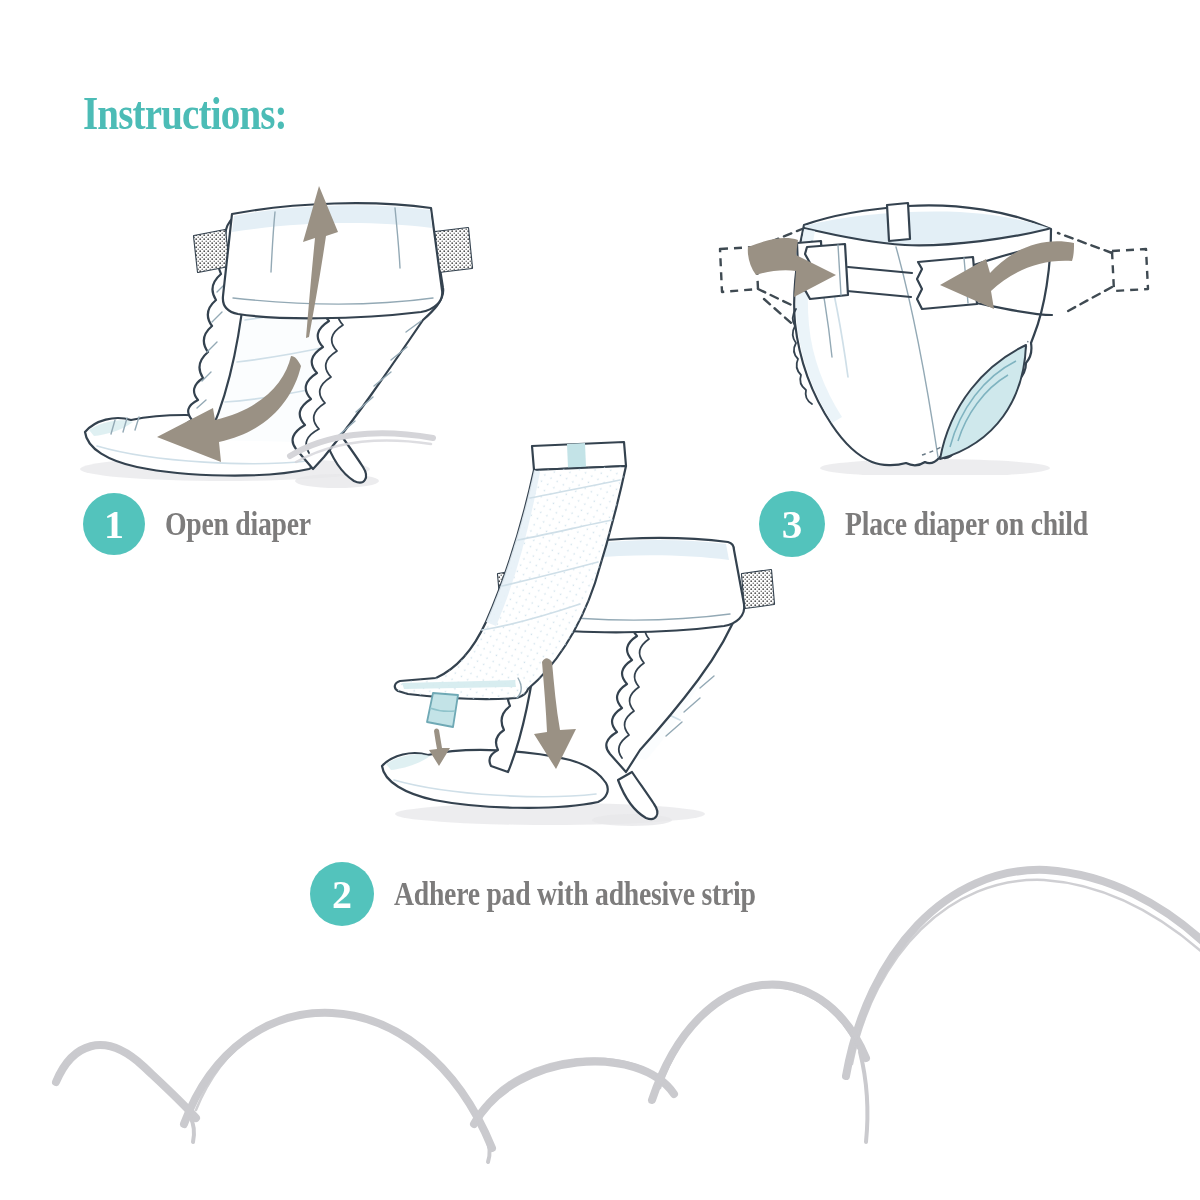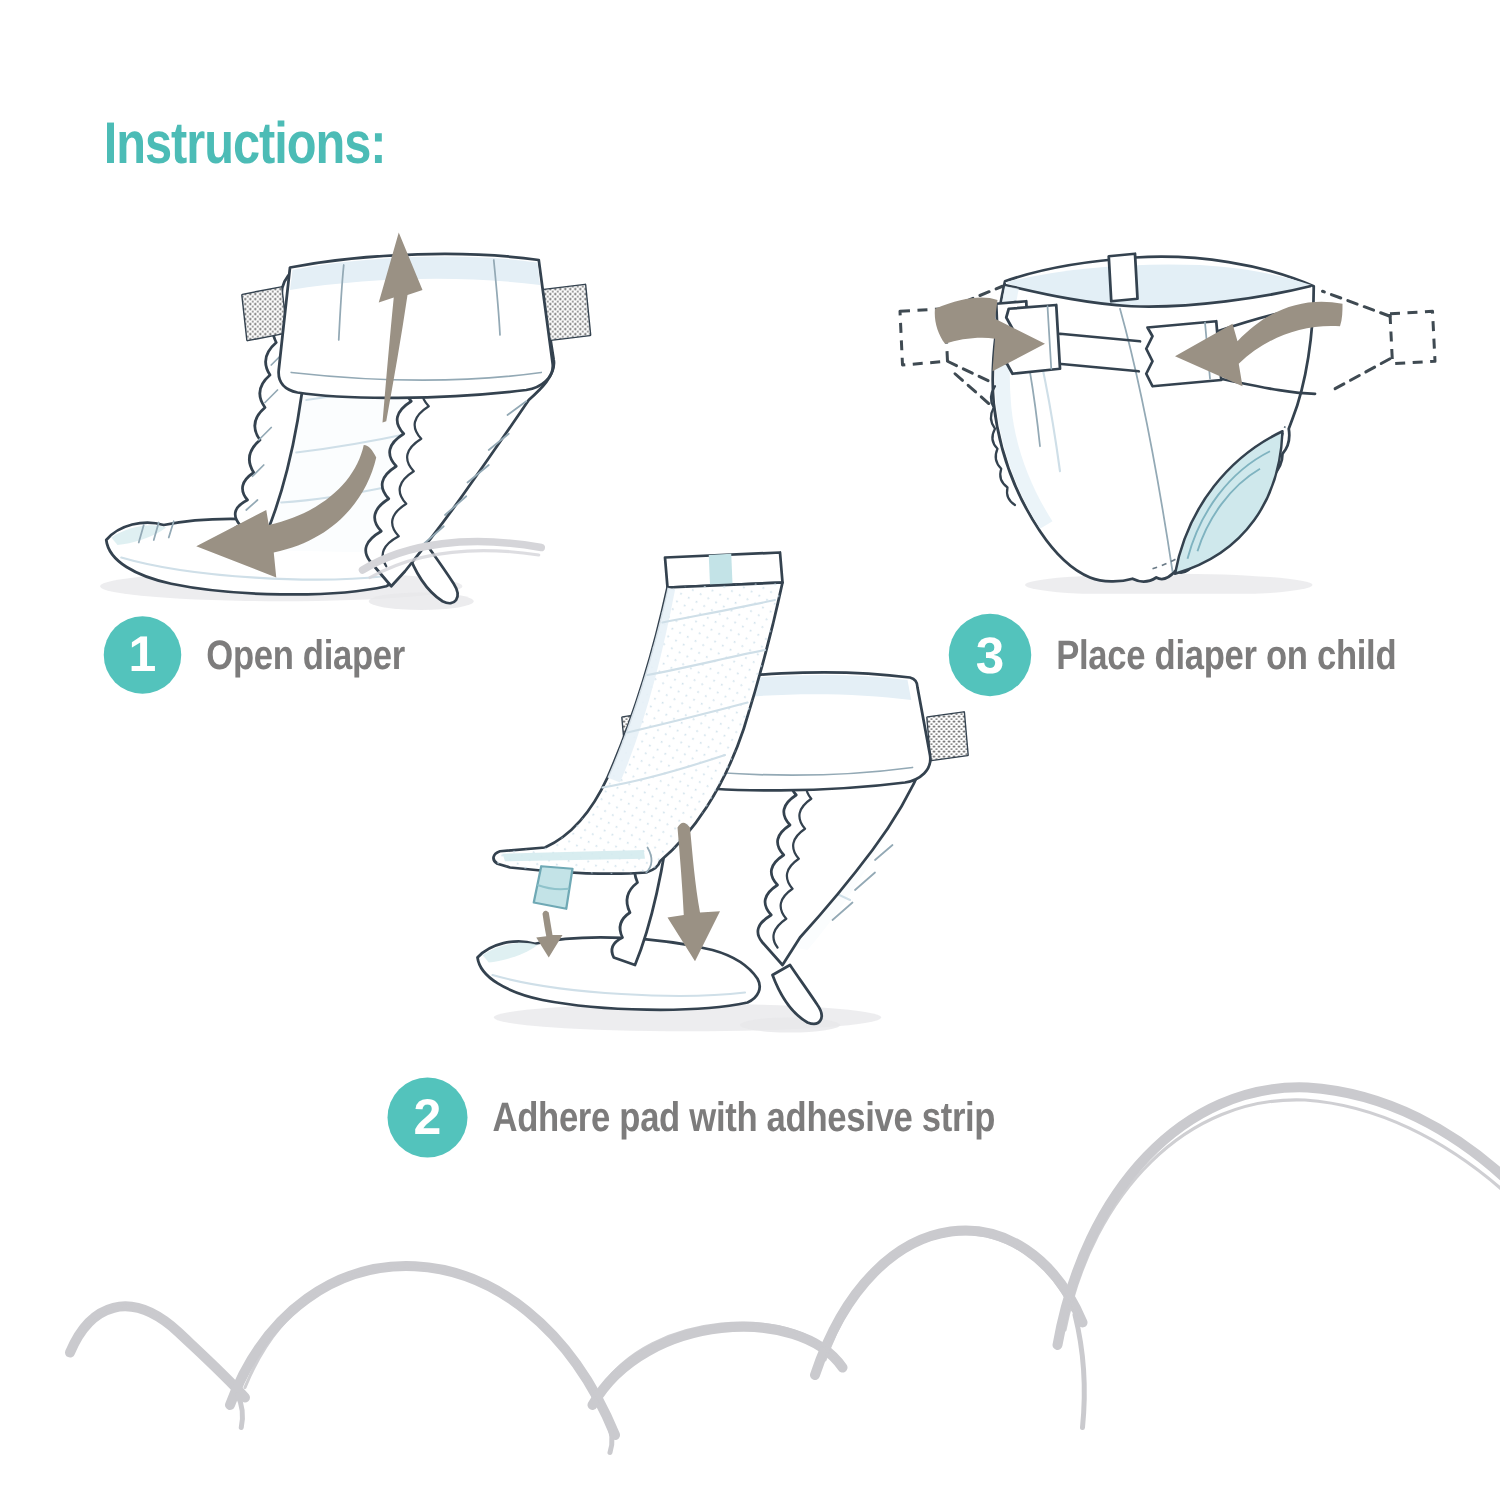--- a/index.html
+++ b/index.html
@@ -9,21 +9,21 @@
     --arrow-taupe:#9a9184;
     --outline-dark:#34424f;
     --cloud-gray:#cacace;
     --teal-tint:#cfe8ec;
     --pale-blue:#e4eff6;
     --adhesive-teal:#c3e3e7;
   }
   html,body{margin:0;padding:0;background:#fff;}
   .canvas{
     position:relative;width:1200px;height:1200px;background:#ffffff;
-    overflow:hidden;font-family:Liberation Sans, sans-serif;
+    overflow:hidden;font-family:Liberation Serif, serif;
   }
   .page-title{
     position:absolute;left:83px;top:86px;
     font-size:47px;font-weight:bold;color:var(--title-teal);
     letter-spacing:-1px;transform:scaleX(.83);transform-origin:left top;
     white-space:nowrap;
   }
   .step-row{position:absolute;display:flex;align-items:center;}
   .badge{
     border-radius:50%;background:var(--badge-teal);color:#ffffff;

